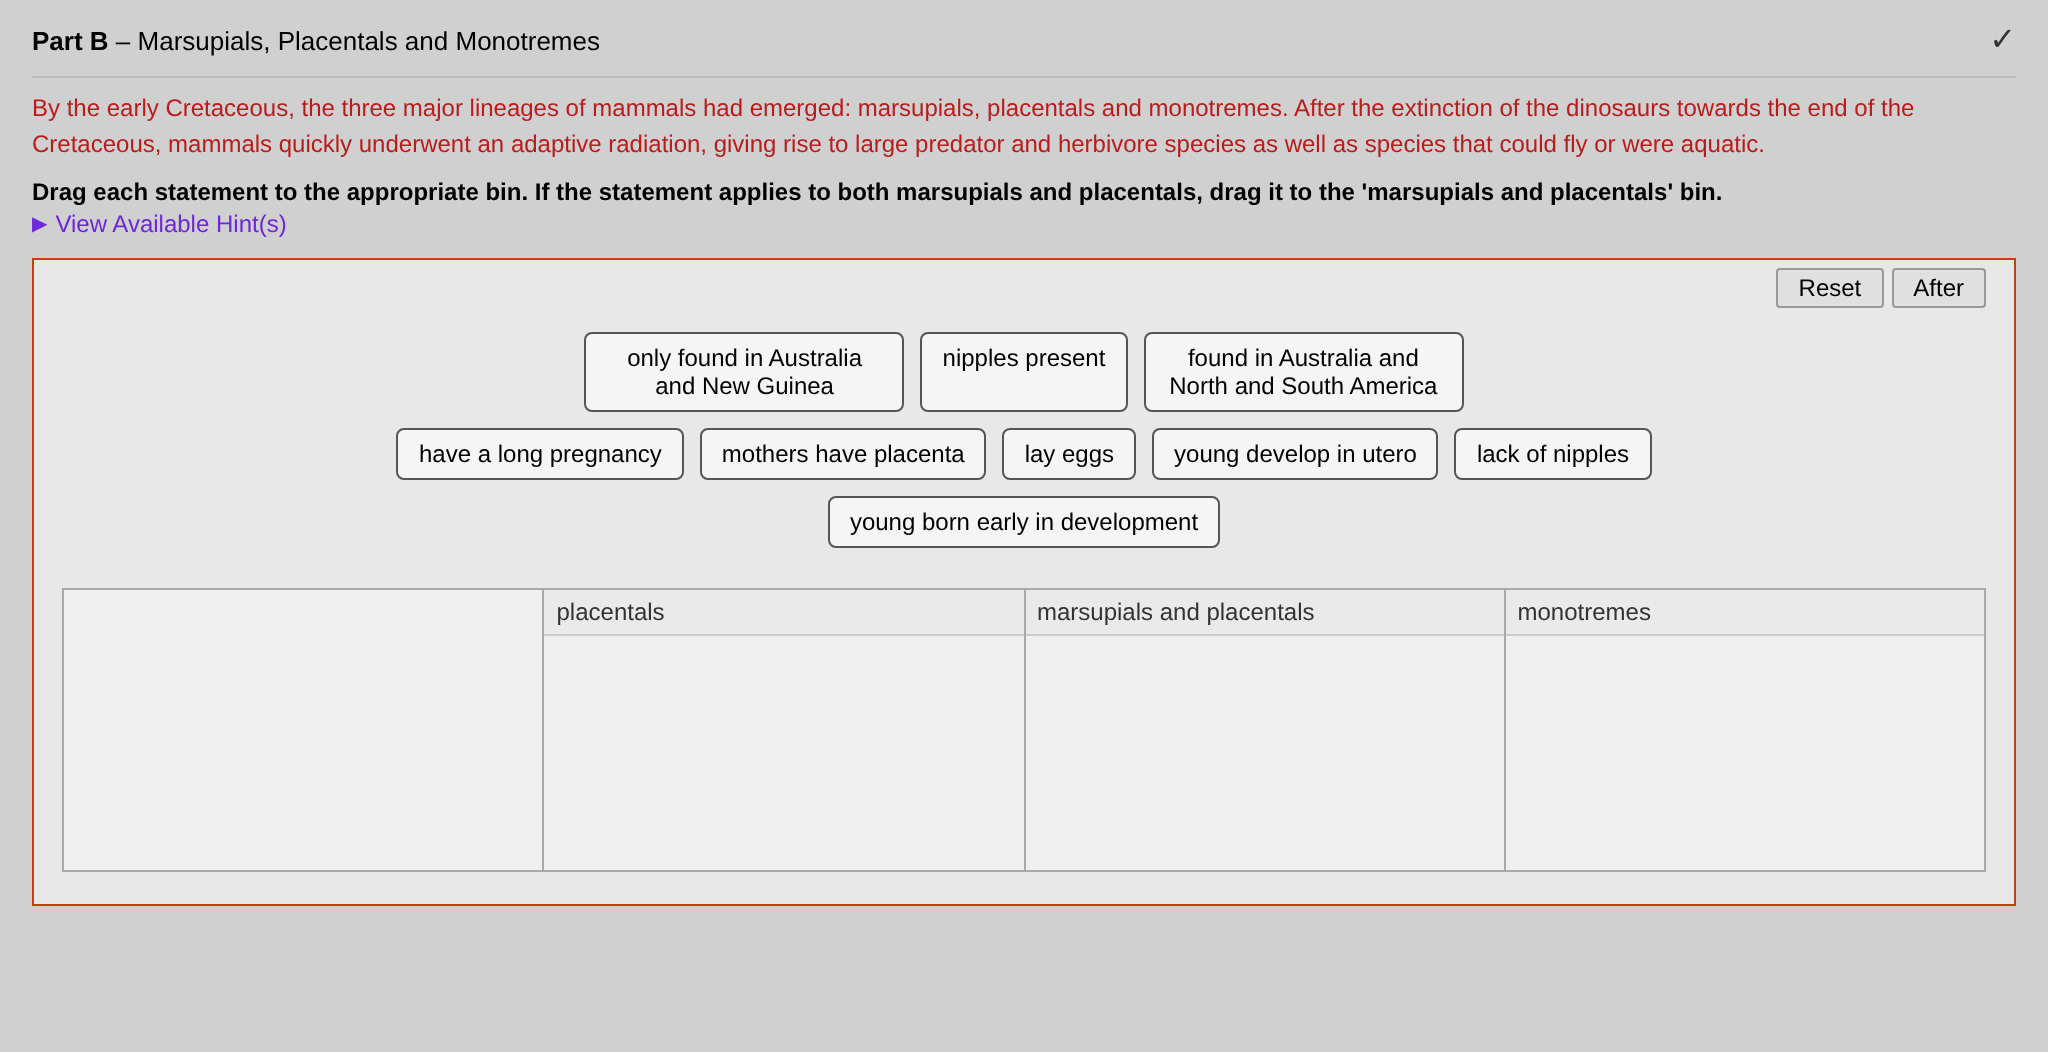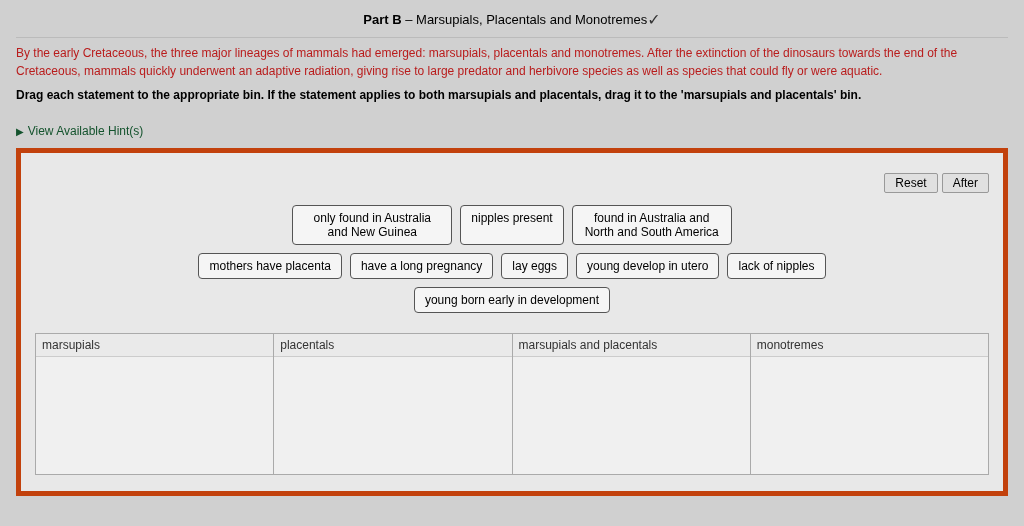--- a/index.html
+++ b/index.html
@@ -10,21 +10,21 @@
       color: #000;
       width: 1024px;
       min-height: 526px;
     }
     .outer {
       padding: 10px 16px;
     }
     .part-header {
       display: flex;
       align-items: center;
-      justify-content: center;
+      justify-content: space-between;
       margin-bottom: 8px;
     }
     .part-title {
       font-size: 13px;
       font-weight: normal;
     }
     .part-title strong {
       font-weight: bold;
     }
     .checkmark {
@@ -33,40 +33,40 @@
     }
     .description {
       font-size: 12px;
       line-height: 1.5;
       margin-bottom: 8px;
       color: #b91c1c;
     }
     .instruction {
       font-size: 12px;
       font-weight: bold;
-      margin-bottom: 22px;
+      margin-bottom: 2px;
       color: #000;
     }
     .hint-link {
       font-size: 12px;
-      color: #14532d;
+      color: #6d28d9;
       cursor: pointer;
       margin-bottom: 10px;
       display: flex;
       align-items: center;
       gap: 4px;
     }
     .hint-link::before {
       content: "▶";
       font-size: 10px;
     }
     .main-box {
       background: #e8e8e8;
-      border: 5px solid #c2410c;
-      padding: 20px 14px 16px 14px;
+      border: 1px solid #c2410c;
+      padding: 4px 14px 16px 14px;
     }
     .top-bar {
       display: flex;
       justify-content: flex-end;
       gap: 4px;
       margin-bottom: 12px;
     }
     .btn-small {
       font-size: 12px;
       padding: 2px 10px;
@@ -167,35 +167,34 @@
 
     <div class="drag-area">
 
       <div class="drag-row">
         <div class="drag-item multiline">only found in Australia and New Guinea</div>
         <div class="drag-item">nipples present</div>
         <div class="drag-item multiline">found in Australia and North and South America</div>
       </div>
 
       <div class="drag-row">
+        <div class="drag-item">have a long pregnancy</div>
         <div class="drag-item">mothers have placenta</div>
-        <div class="drag-item">have a long pregnancy</div>
         <div class="drag-item">lay eggs</div>
         <div class="drag-item">young develop in utero</div>
         <div class="drag-item">lack of nipples</div>
       </div>
 
       <div class="drag-row">
         <div class="drag-item">young born early in development</div>
       </div>
     </div>
 
     <div class="bins-row">
       <div class="bin">
-        <div class="bin-label">marsupials</div>
         <div class="bin-content"></div>
       </div>
       <div class="bin">
         <div class="bin-label">placentals</div>
         <div class="bin-content"></div>
       </div>
       <div class="bin">
         <div class="bin-label">marsupials and placentals</div>
         <div class="bin-content"></div>
       </div>

